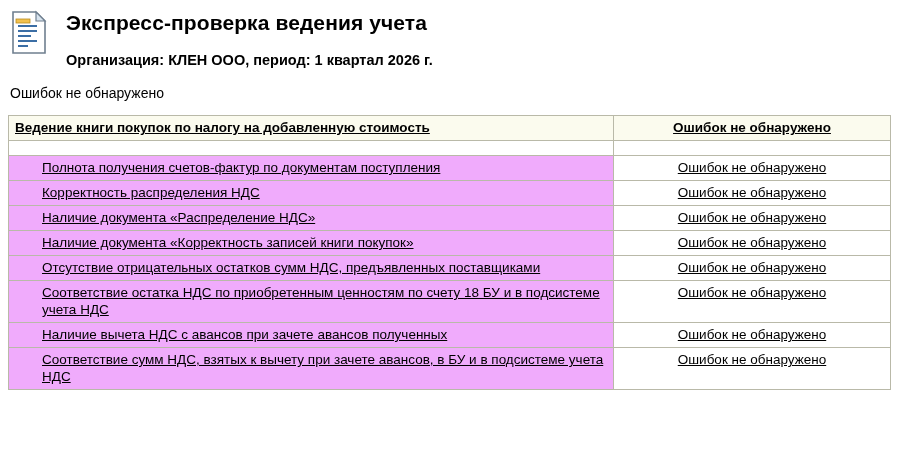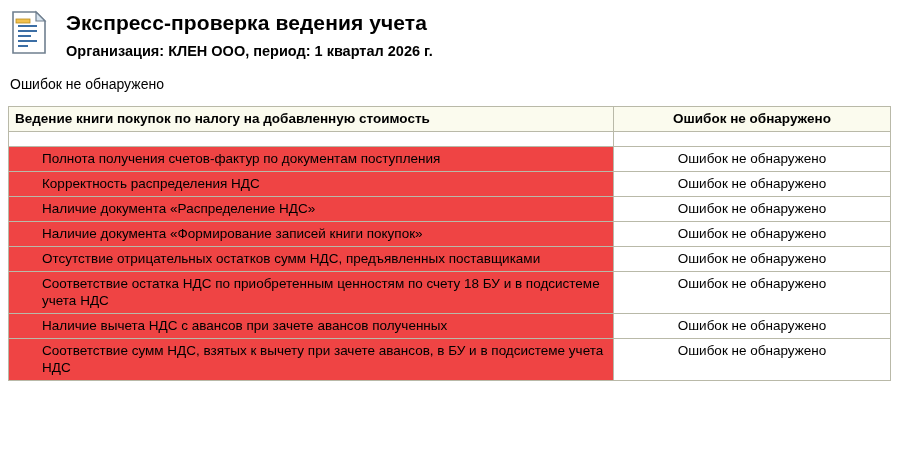--- a/index.html
+++ b/index.html
@@ -44,36 +44,37 @@
   .title {
     font-size: 21px;
     font-weight: bold;
     line-height: 25px;
     letter-spacing: 0.1px;
   }
   .subtitle {
     font-size: 14.5px;
     font-weight: bold;
     line-height: 20px;
-    margin-top: 6px;
+    margin-top: 15px;
   }
 
   
   .summary {
     margin: 12px 0 0 10px;
   }
   .summary-line {
     font-size: 14px;
     line-height: 23px;
   }
 
   
   .table-wrap {
     margin: 10px 8px 16px 8px;
     position: relative;
+    text-decoration: underline;
   }
   table.report {
     border-collapse: collapse;
     width: 883px;
     table-layout: fixed;
   }
   table.report td {
     border: 1px solid #b9b9a8;
     vertical-align: top;
     padding: 3px 6px 4px 6px;
@@ -93,21 +94,21 @@
   .group-row td.group-status {
     text-align: center;
   }
   .spacer-row td {
     border: none;
     height: 7px;
     padding: 0;
     background: #ffffff;
   }
   .check-row td.check-name {
-    background: #ef4444;
+    background: #f0abfc;
     padding-left: 33px;
   }
   .check-row td.check-status {
     background: #ffffff;
     text-align: center;
   }
   .col-name { width: 605px; }
   .col-status { width: 277px; }
 
   
@@ -184,21 +185,21 @@
         </tr>
         <tr class="check-row">
           <td class="check-name">Корректность распределения НДС</td>
           <td class="check-status">Ошибок не обнаружено</td>
         </tr>
         <tr class="check-row">
           <td class="check-name">Наличие документа «Распределение НДС»</td>
           <td class="check-status">Ошибок не обнаружено</td>
         </tr>
         <tr class="check-row">
-          <td class="check-name">Наличие документа «Формирование записей книги покупок»</td>
+          <td class="check-name">Наличие документа «Корректность записей книги покупок»</td>
           <td class="check-status">Ошибок не обнаружено</td>
         </tr>
         <tr class="check-row">
           <td class="check-name">Отсутствие отрицательных остатков сумм НДС, предъявленных поставщиками</td>
           <td class="check-status">Ошибок не обнаружено</td>
         </tr>
         <tr class="check-row">
           <td class="check-name">Соответствие остатка НДС по приобретенным ценностям по счету 18 БУ и в подсистеме учета НДС</td>
           <td class="check-status">Ошибок не обнаружено</td>
         </tr>

